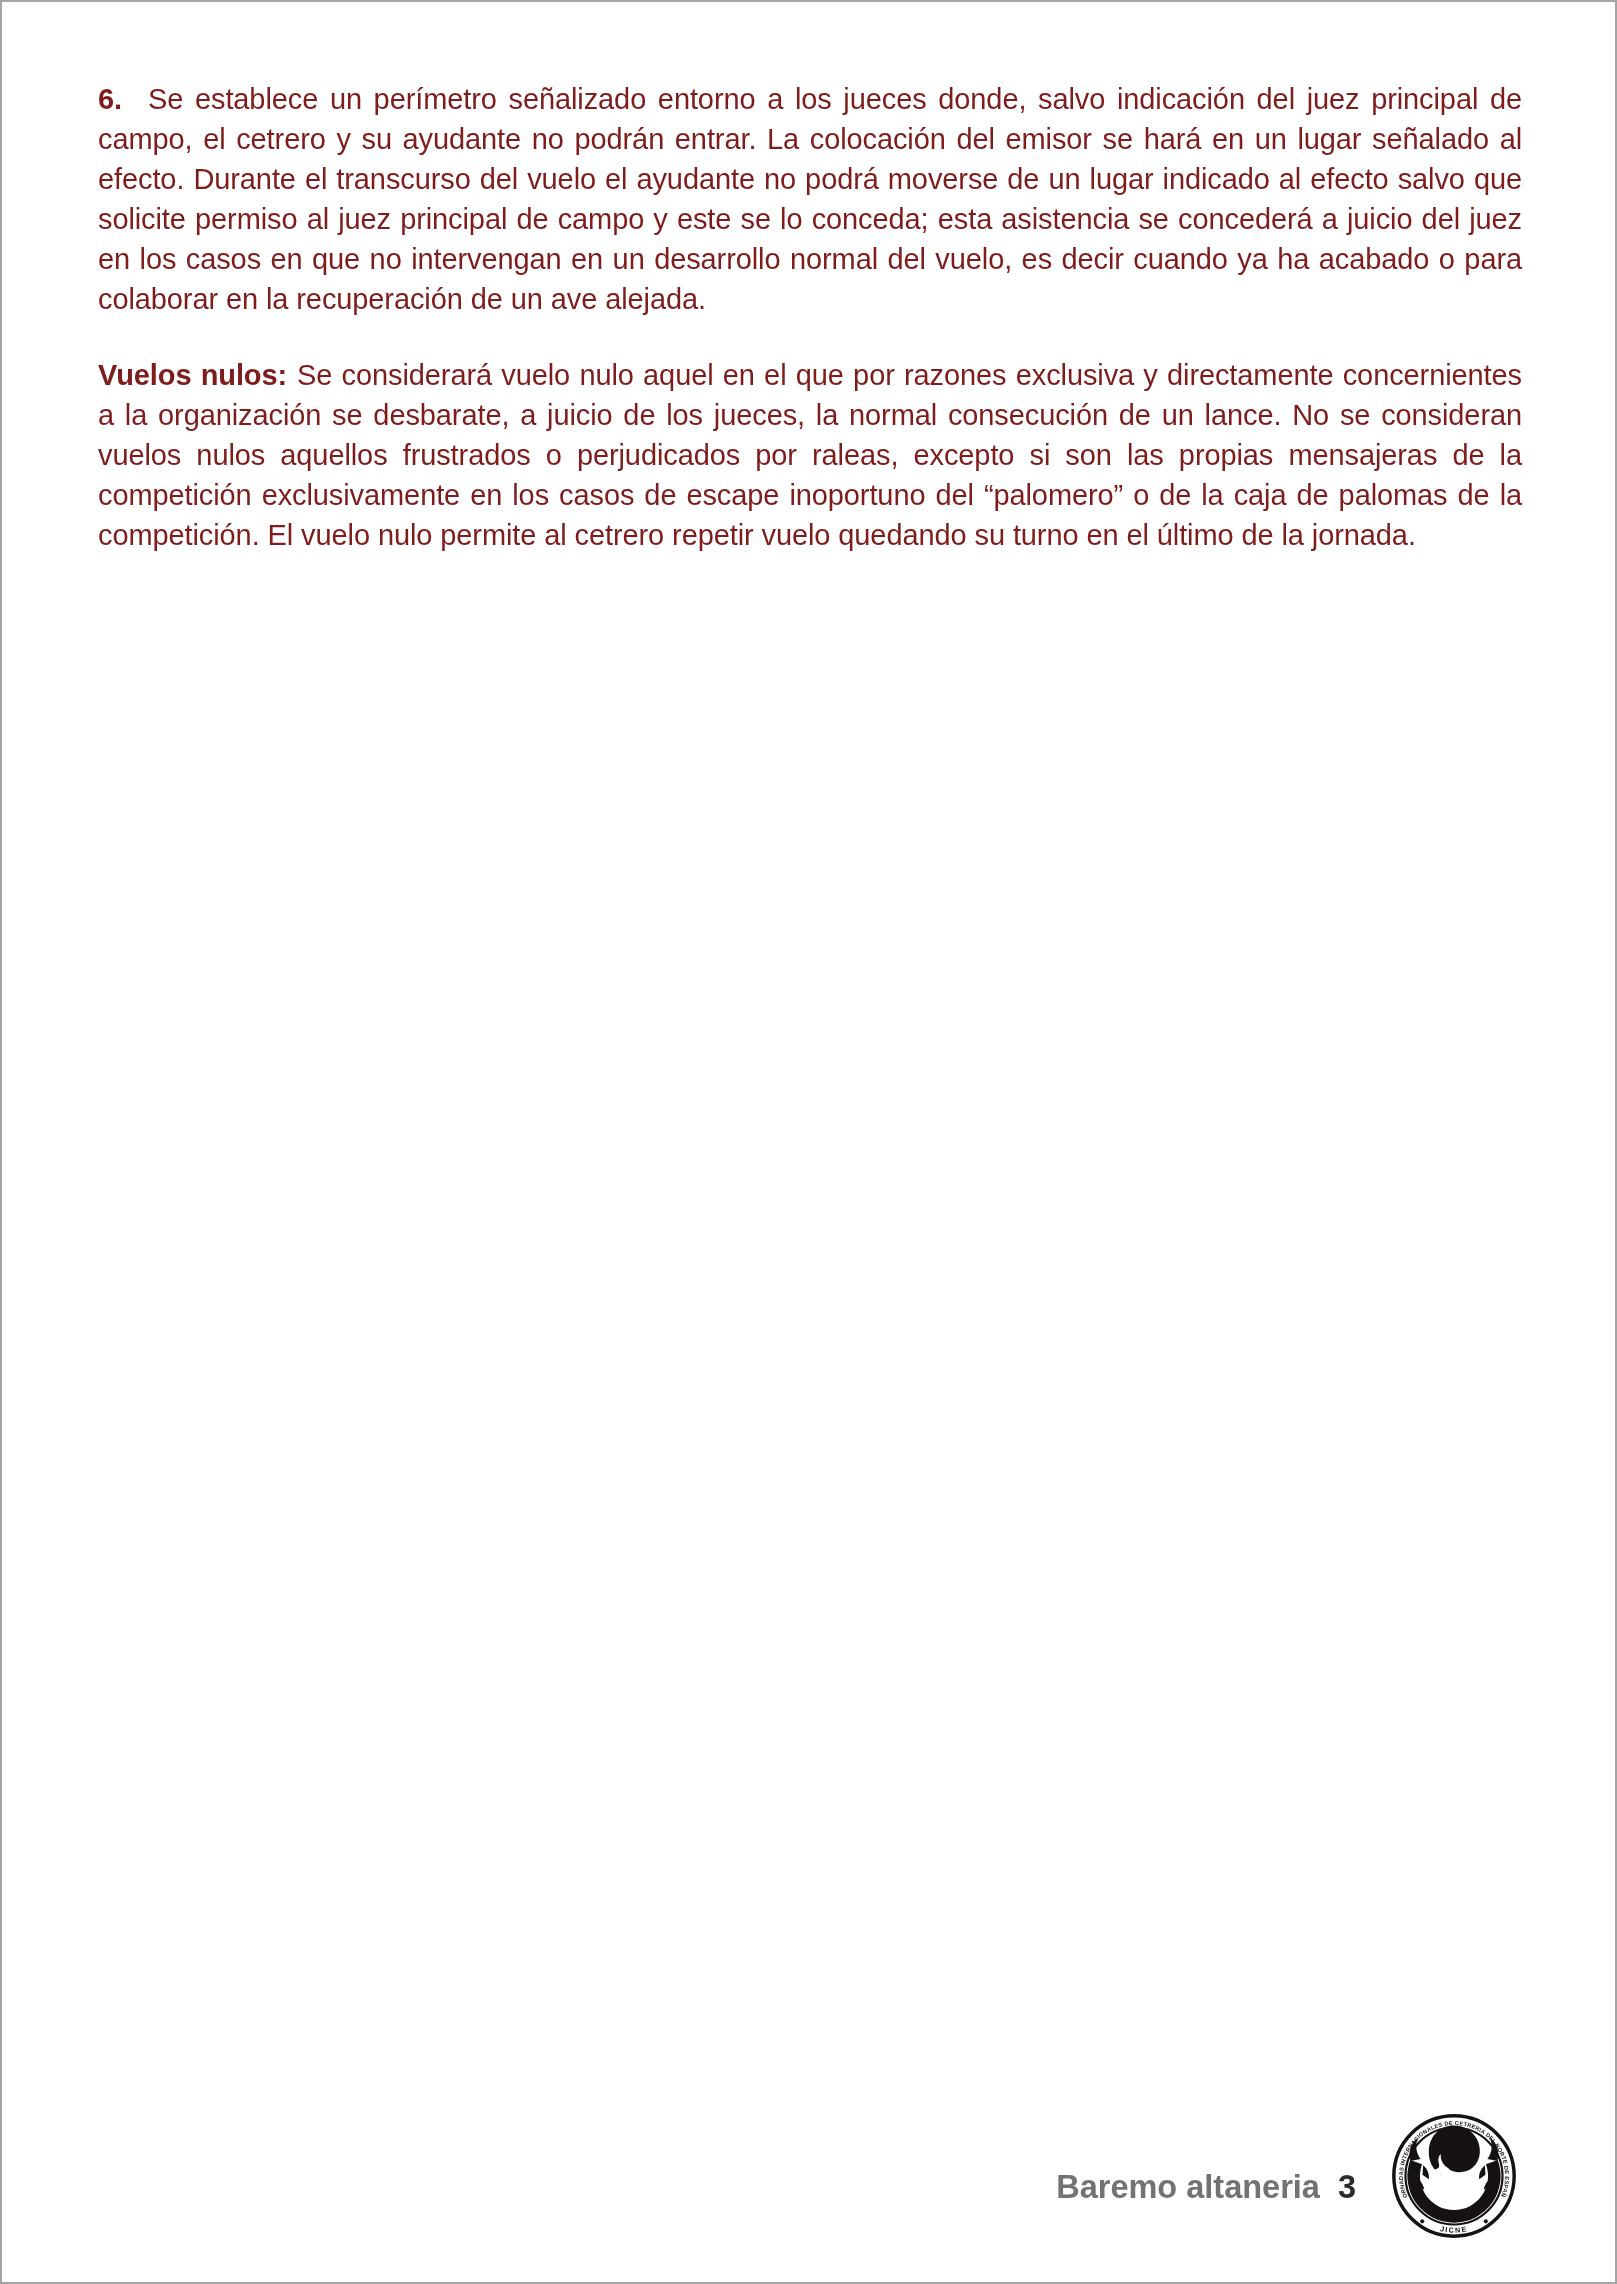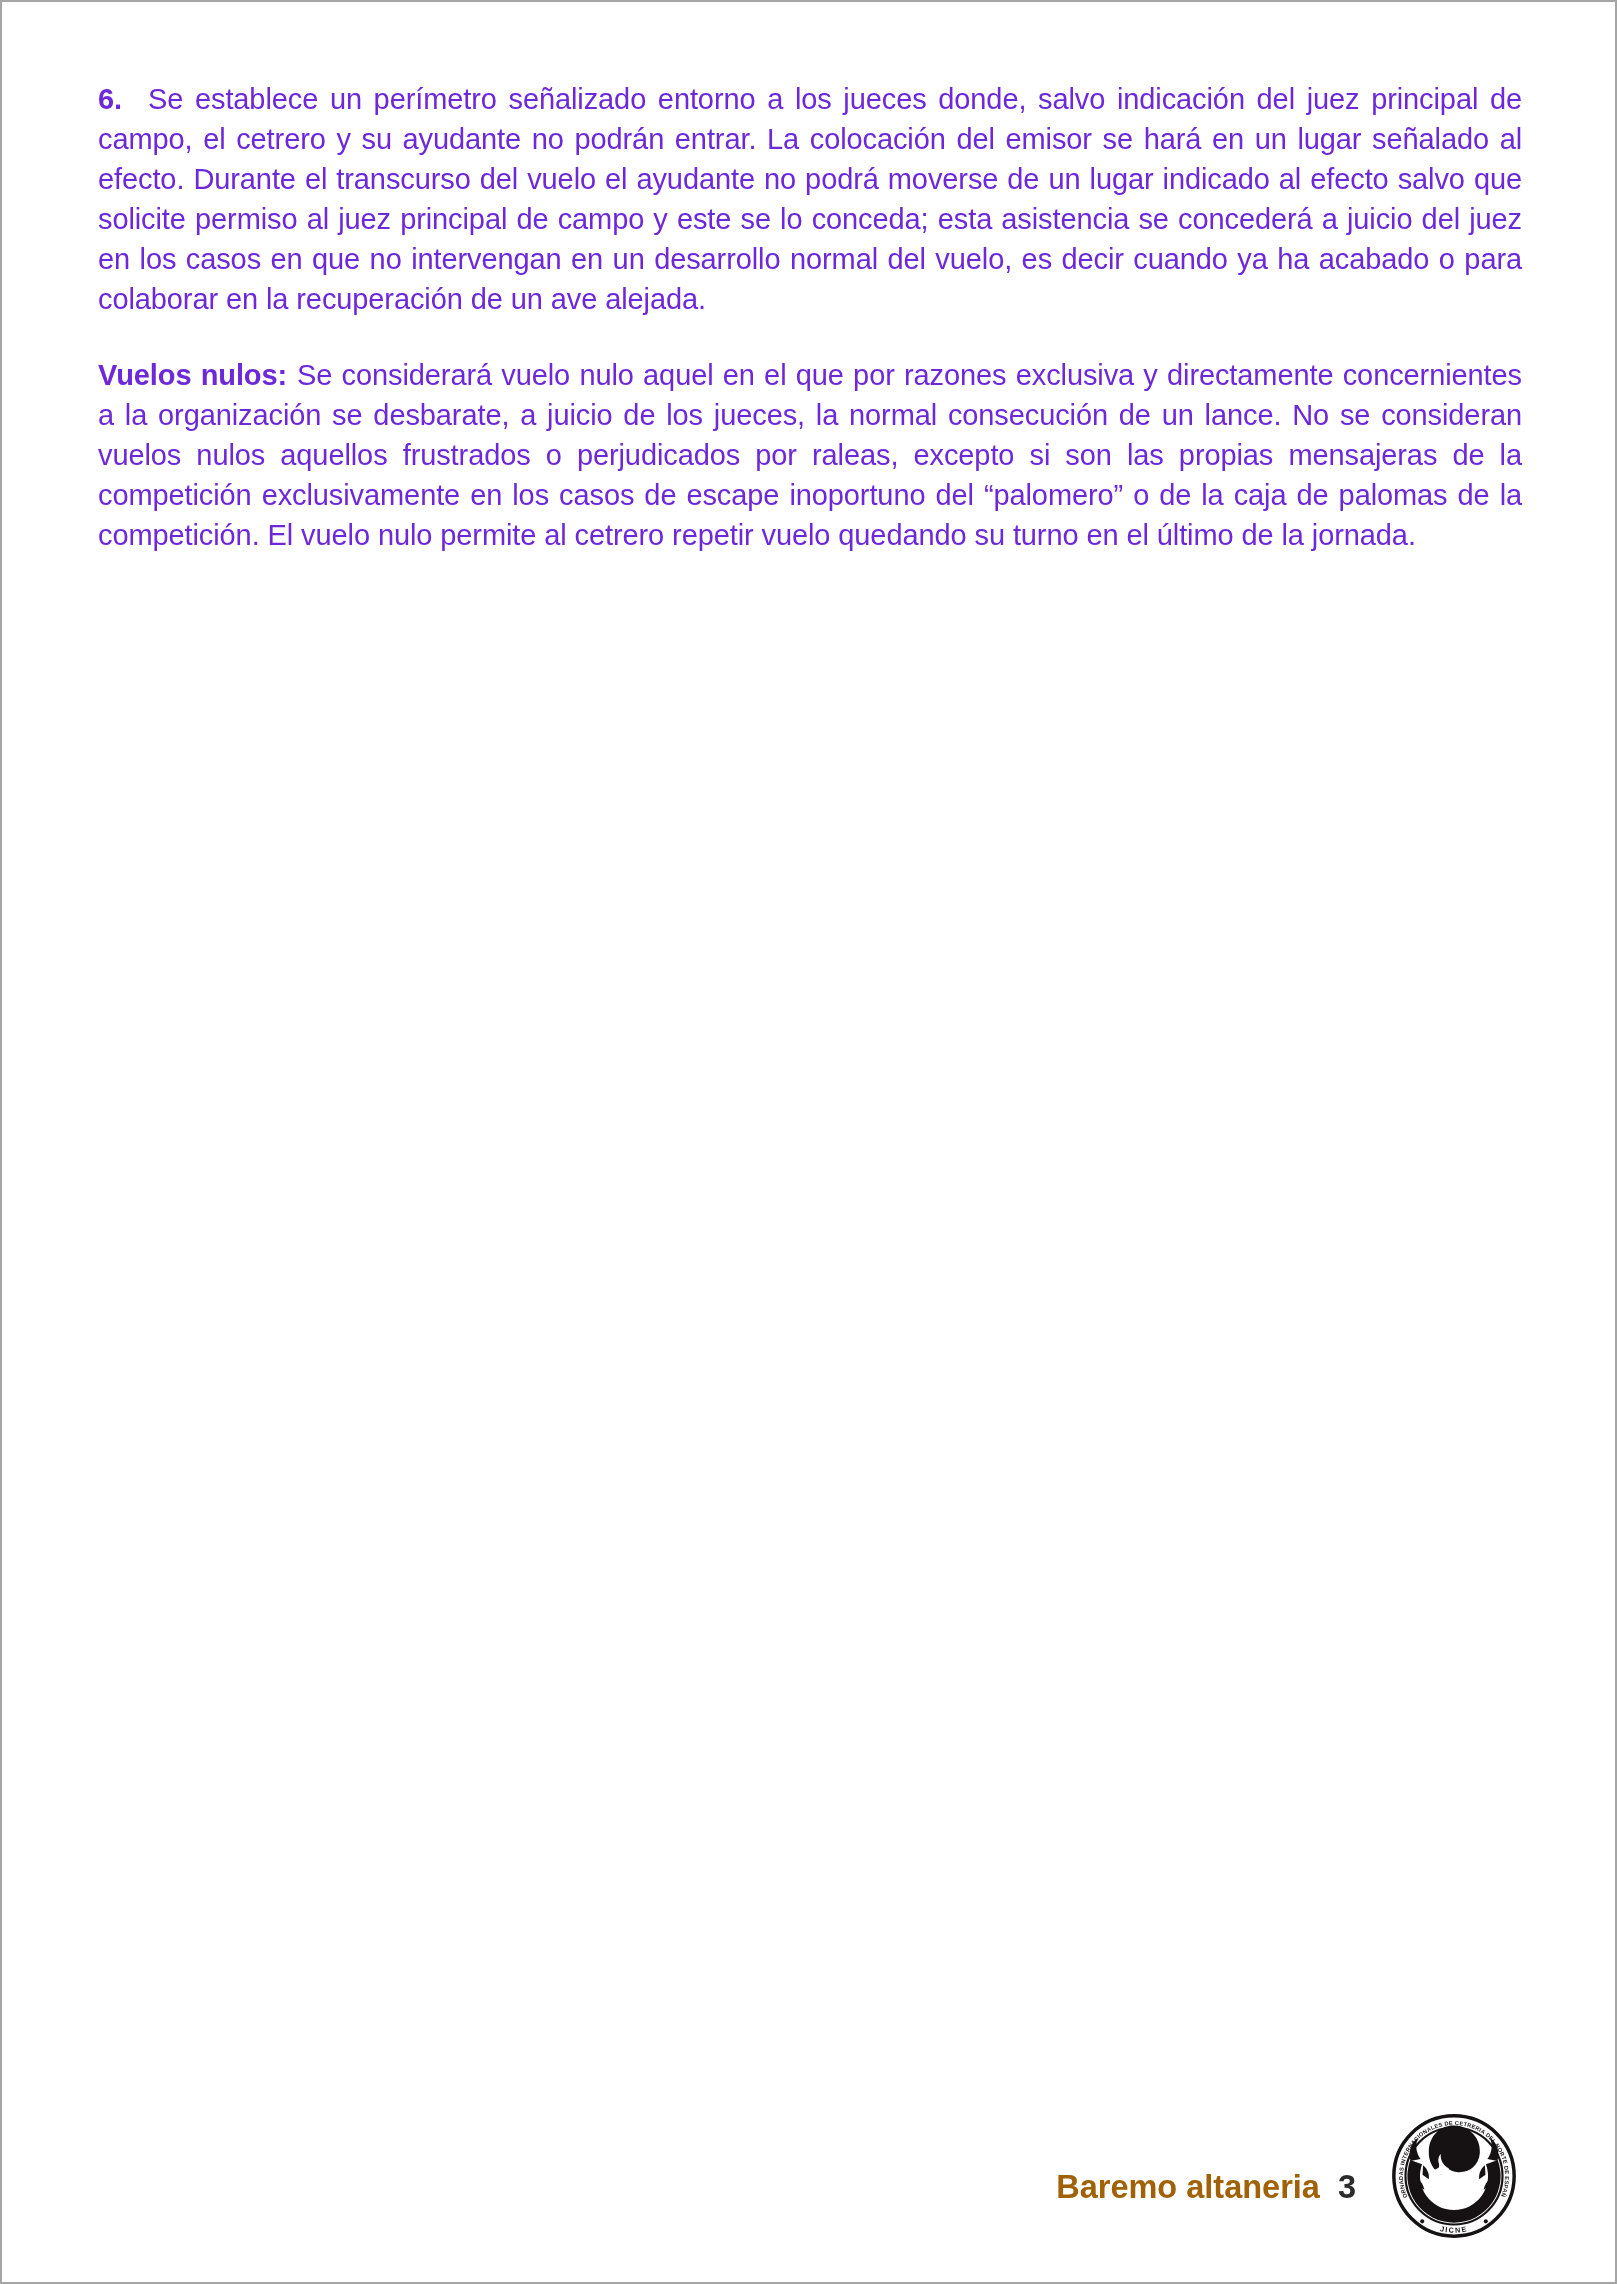--- a/index.html
+++ b/index.html
@@ -17,42 +17,42 @@
     position: absolute;
     left: 96px;
     right: 93px;
     top: 77px;
   }
   .para {
     margin: 0 0 36px 0;
     font-size: 29px;
     line-height: 40px;
     letter-spacing: -0.1px;
-    color: #6d28d9;
+    color: #7f1d1d;
     text-align: justify;
   }
   .lead { font-weight: 700; }
   .lead-num { margin-right: 26px; }
   .lead-word { margin-right: 10px; }
   .footer {
     position: absolute;
     top: 2111px;
     right: 98px;
     height: 126px;
     display: flex;
     align-items: center;
   }
   .footer-text {
     font-weight: 700;
     font-size: 32.5px;
     margin-right: 35px;
     margin-top: 22px;
     white-space: nowrap;
   }
-  .footer-label { color: #a16207; }
+  .footer-label { color: #737373; }
   .footer-page { color: #2d2a2b; margin-left: 18px; }
   .logo { width: 126px; height: 126px; }
   .logo svg { display: block; width: 126px; height: 126px; }
   .seal-ring-text {
     font-family: "Liberation Sans", sans-serif;
     font-weight: 700;
     font-size: 9px;
     letter-spacing: 0.4px;
     fill: #161213;
   }

